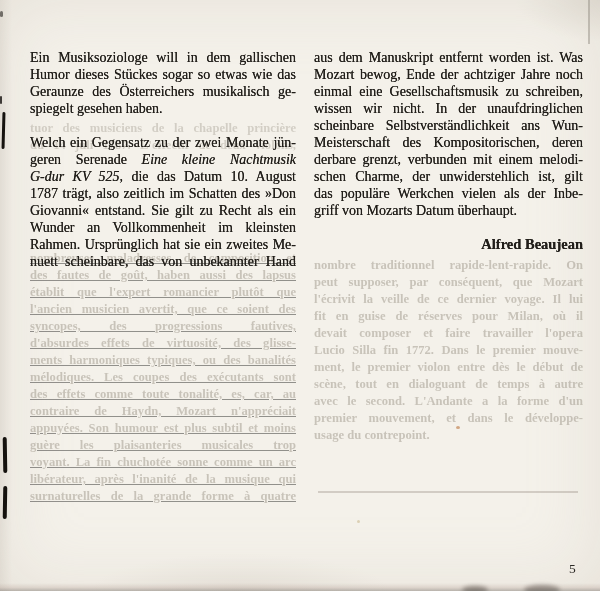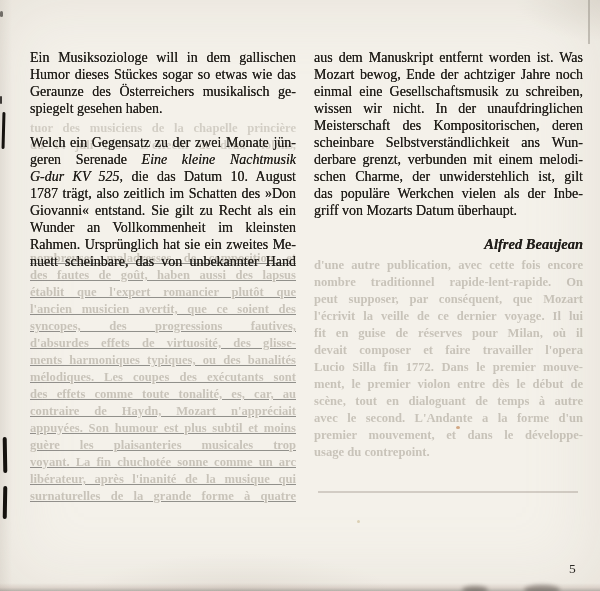--- a/index.html
+++ b/index.html
@@ -30,21 +30,21 @@
   .tline{
     font-size:14px;line-height:17px;
     text-align:justify;text-align-last:justify;
     white-space:normal;
     text-shadow:0 0 .45px rgba(32,29,24,.95);
   }
   .tline i{font-style:italic;}
   .endline{text-align-last:left;}
   .author{
     margin-top:11px;text-align:right;
-    font-style:italic;font-weight:bold;font-size:14.5px;line-height:17px;
+    font-weight:bold;font-size:14.5px;line-height:17px;
     text-shadow:0 0 .4px rgba(32,29,24,.9);
   }
   .ghost{position:absolute;opacity:.40;filter:blur(.55px);}
   .ghost .tline{
     font-size:12.6px;line-height:17px;font-weight:bold;
     color:#877f71;text-shadow:none;
   }
   .ghost-left{left:30px;top:250px;width:266px;text-decoration:underline;}
   .ghost-gap{left:30px;top:120px;width:266px;opacity:.30;}
   .ghost-right{left:314px;top:257px;width:269px;}
@@ -93,21 +93,20 @@
       <div class="tline"><span>mélodiques. Les coupes des exécutants sont</span></div>
       <div class="tline"><span>des effets comme toute tonalité, es, car, au</span></div>
       <div class="tline"><span>contraire de Haydn, Mozart n'appréciait</span></div>
       <div class="tline"><span>appuyées. Son humour est plus subtil et moins</span></div>
       <div class="tline"><span>guère les plaisanteries musicales trop</span></div>
       <div class="tline"><span>voyant. La fin chuchotée sonne comme un arc</span></div>
       <div class="tline"><span>libérateur, après l'inanité de la musique qui</span></div>
       <div class="tline"><span>surnaturelles de la grande forme à quatre</span></div>
     </div>
   <div class="ghost ghost-right">
-      <div class="tline"><span>d'une autre publication, avec cette fois encore</span></div>
       <div class="tline"><span>nombre traditionnel rapide-lent-rapide. On</span></div>
       <div class="tline"><span>peut supposer, par conséquent, que Mozart</span></div>
       <div class="tline"><span>l'écrivit la veille de ce dernier voyage. Il lui</span></div>
       <div class="tline"><span>fit en guise de réserves pour Milan, où il</span></div>
       <div class="tline"><span>devait composer et faire travailler l'opera</span></div>
       <div class="tline"><span>Lucio Silla fin 1772. Dans le premier mouve-</span></div>
       <div class="tline"><span>ment, le premier violon entre dès le début de</span></div>
       <div class="tline"><span>scène, tout en dialoguant de temps à autre</span></div>
       <div class="tline"><span>avec le second. L'Andante a la forme d'un</span></div>
       <div class="tline"><span>premier mouvement, et dans le développe-</span></div>
@@ -133,22 +132,22 @@
         <div class="tline"><span>nuett scheinbare, das von unbekannter Hand</span></div>
       </div>
   </div>
 
   <div class="col col-right">
     <div class="para">
         <div class="tline"><span>aus dem Manuskript entfernt worden ist. Was</span></div>
         <div class="tline"><span>Mozart bewog, Ende der achtziger Jahre noch</span></div>
         <div class="tline"><span>einmal eine Gesellschaftsmusik zu schreiben,</span></div>
         <div class="tline"><span>wissen wir nicht. In der unaufdringlichen</span></div>
+        <div class="tline"><span>scheinbare Selbstverständlichkeit ans Wun-</span></div>
         <div class="tline"><span>Meisterschaft des Kompositorischen, deren</span></div>
-        <div class="tline"><span>scheinbare Selbstverständlichkeit ans Wun-</span></div>
         <div class="tline"><span>derbare grenzt, verbunden mit einem melodi-</span></div>
         <div class="tline"><span>schen Charme, der unwiderstehlich ist, gilt</span></div>
         <div class="tline"><span>das populäre Werkchen vielen als der Inbe-</span></div>
         <div class="tline endline"><span>griff von Mozarts Datum überhaupt.</span></div>
       </div>
     <div class="author">Alfred Beaujean</div>
   </div>
 
   <div class="page-number">5</div>
 

